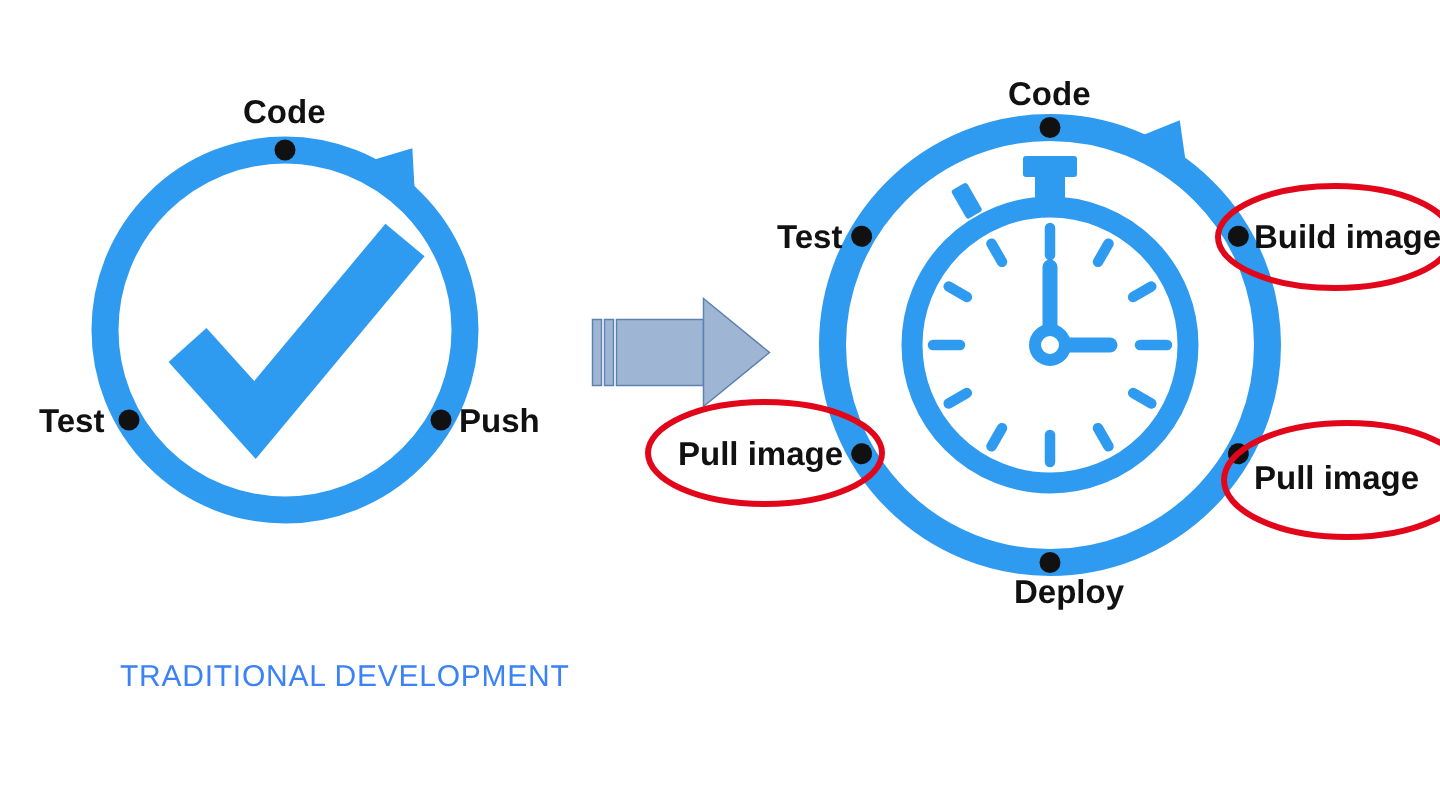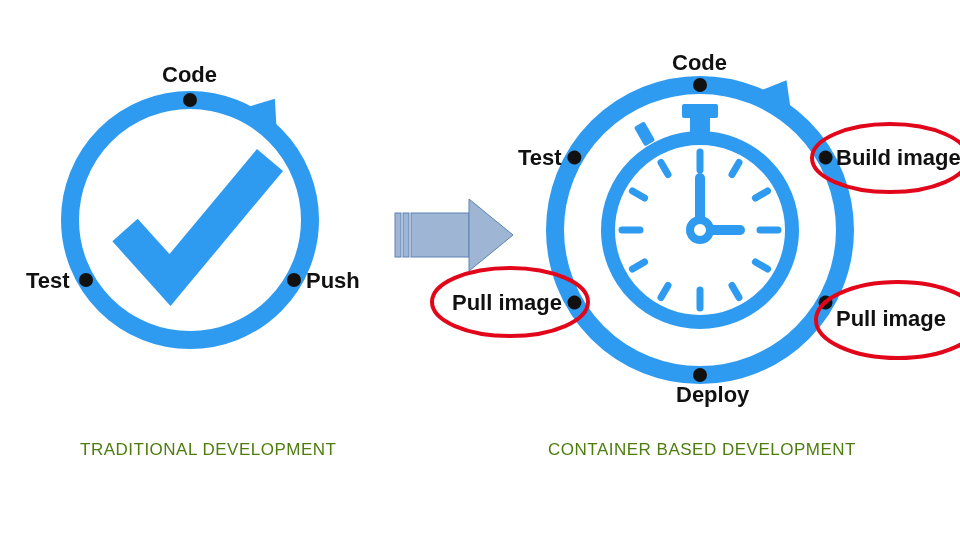--- a/index.html
+++ b/index.html
@@ -1,17 +1,17 @@
 <!DOCTYPE html>
 <html><head>
 <meta charset="utf-8">
 <style>
   html,body{margin:0;padding:0;width:960px;height:540px;background:#fff;font-family:Arial,Helvetica,sans-serif;overflow:hidden}
   .stage{position:relative;width:960px;height:479px}
-  .caption{position:absolute;font-size:17px;letter-spacing:0.5px;color:#4d7c0f}
+  .caption{position:absolute;font-size:20px;letter-spacing:0.5px;color:#3b82f6}
   .node-label{position:absolute;font-size:22px;font-weight:700;color:#111;white-space:nowrap}
   svg{position:absolute;left:0;top:0}
 </style>
 </head>
 <body>
 
 <div class="stage">
 
   <svg width="960" height="540">
 
@@ -132,15 +132,14 @@
     </g>
   </svg>
 
   <div class="node-label" style="left:672px;top:50px">Code</div>
   <div class="node-label" style="left:836px;top:145px">Build image</div>
   <div class="node-label" style="left:836px;top:306px">Pull image</div>
   <div class="node-label" style="left:676px;top:382px">Deploy</div>
   <div class="node-label" style="left:452px;top:290px">Pull image</div>
   <div class="node-label" style="left:518px;top:145px">Test</div>
 
-  <div class="caption" style="left:548px;top:440px">CONTAINER BASED DEVELOPMENT</div>
 
 </div>
 
 </body></html>

